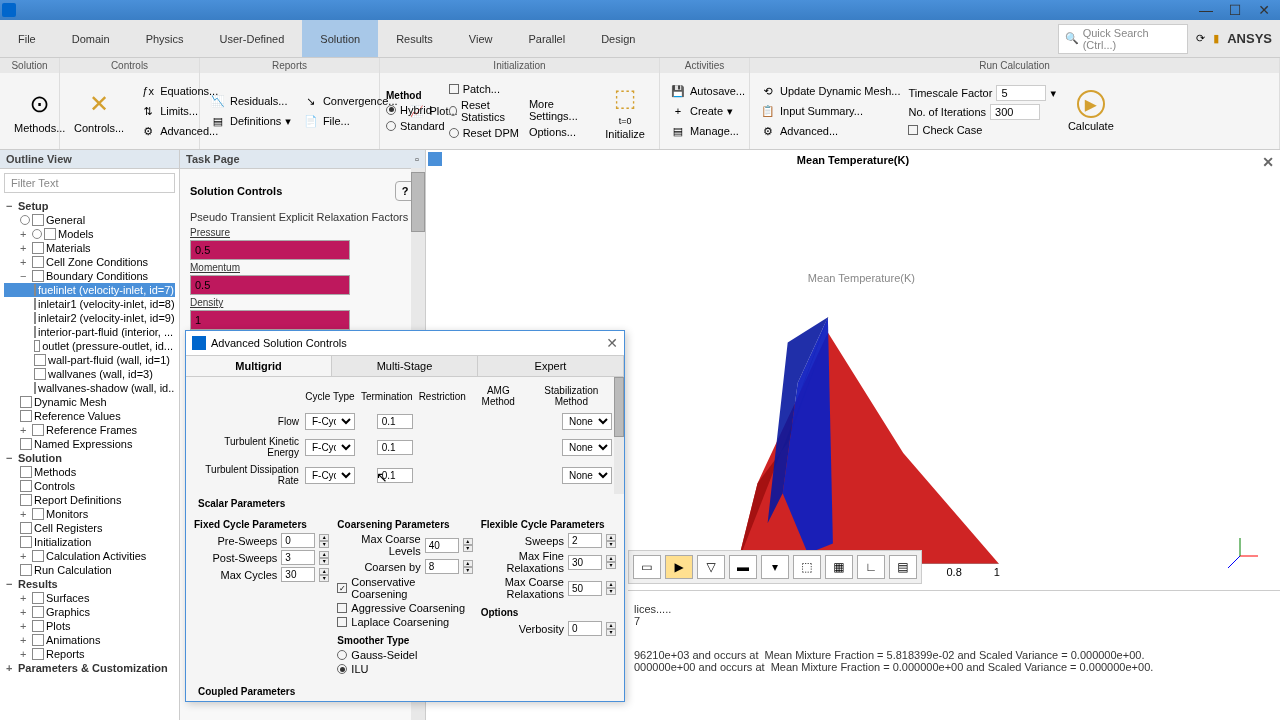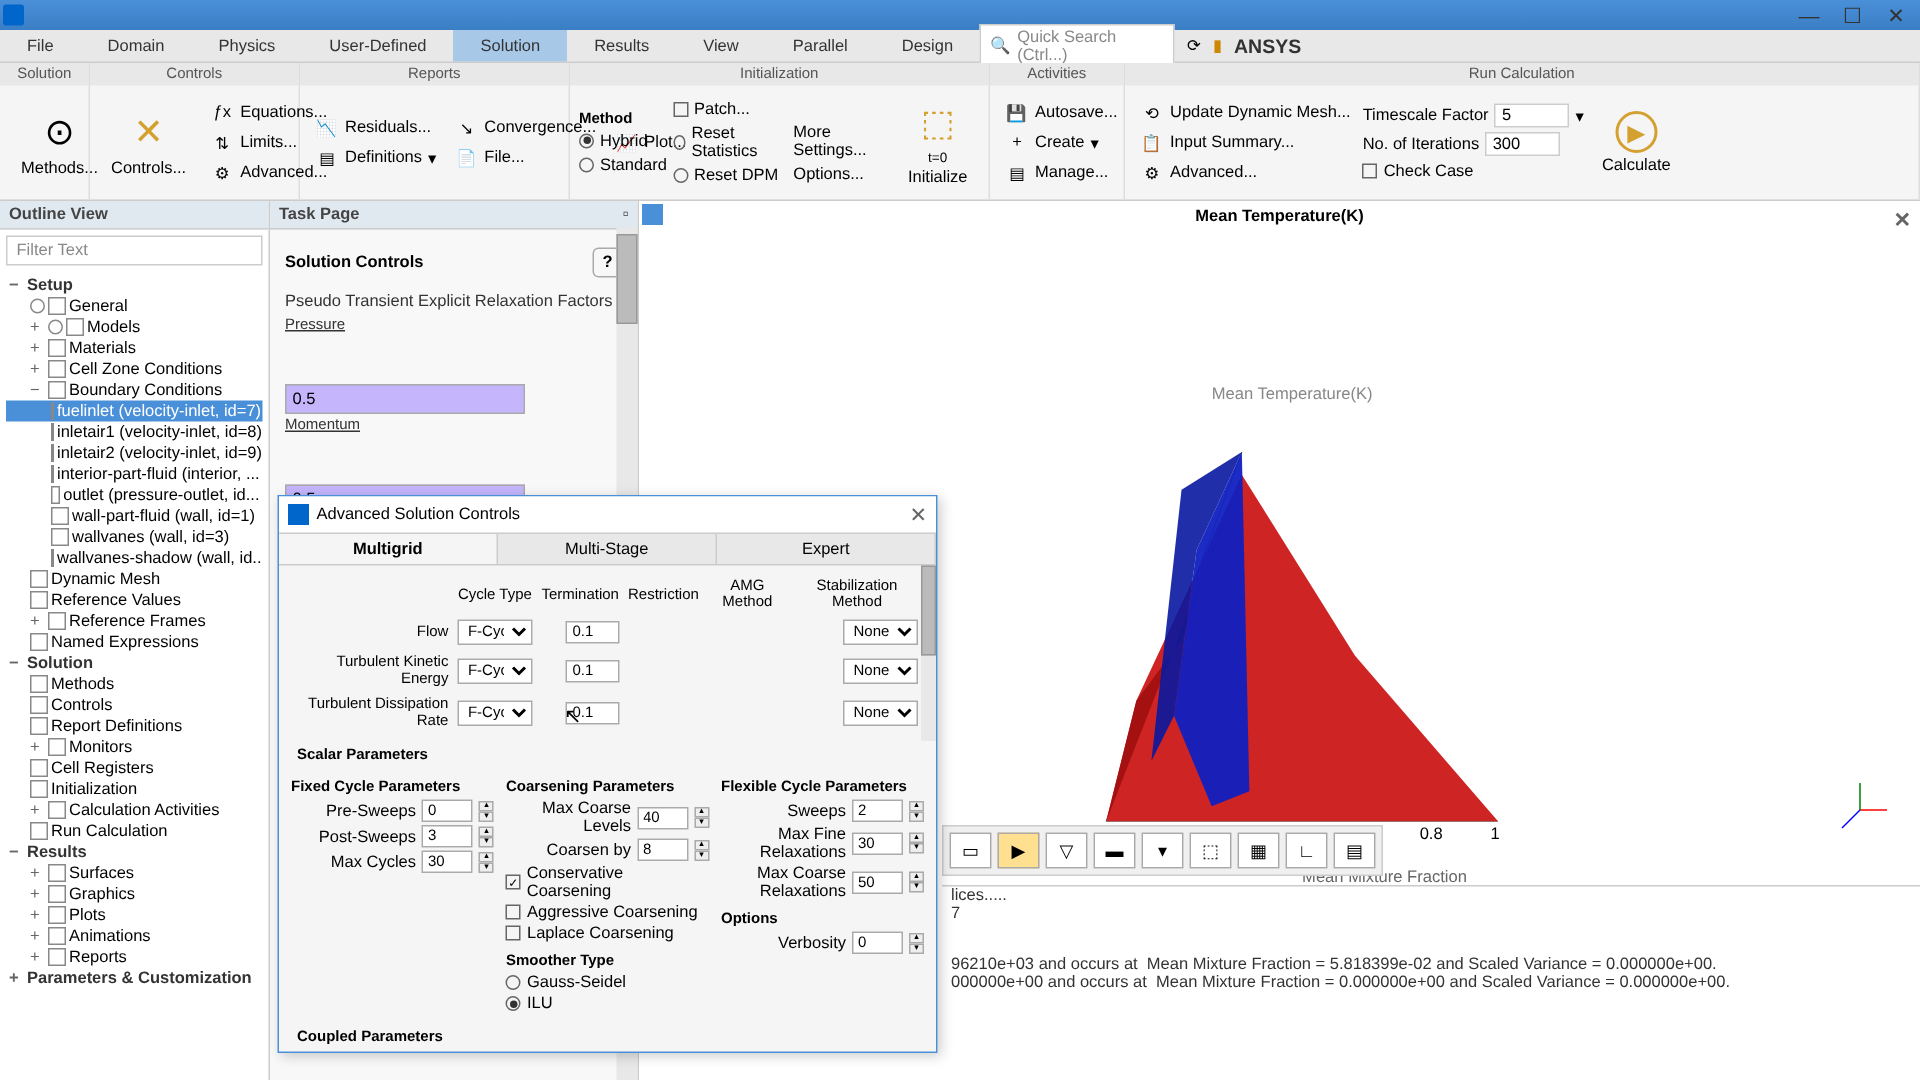--- a/index.html
+++ b/index.html
@@ -2,21 +2,21 @@
 <html><head>
 <meta charset="utf-8">
 <style>
 * { margin:0; padding:0; box-sizing:border-box; font-family:"Segoe UI",Arial,sans-serif; font-size:11px; }
 body { background:#f0f0f0; width:1280px; height:720px; overflow:hidden; position:relative; }
 .titlebar { height:20px; background:linear-gradient(#4a90d9,#3a7ec5); display:flex; align-items:center; justify-content:space-between; padding:0 2px; }
 .titlebar-left { display:flex; align-items:center; gap:4px; }
 .app-icon { width:14px; height:14px; background:#0066cc; border-radius:2px; }
 .win-controls { display:flex; gap:1px; }
 .win-btn { width:28px; height:18px; display:flex; align-items:center; justify-content:center; color:#333; font-size:14px; cursor:pointer; }
-.menubar { height:22px; background:#e8e8e8; display:flex; align-items:stretch; border-bottom:1px solid #ccc; }
+.menubar { height:38px; background:#e8e8e8; display:flex; align-items:stretch; justify-content:space-between; border-bottom:1px solid #ccc; }
 .menus { display:flex; }
 .menu-item { padding:4px 18px; display:flex; align-items:center; cursor:pointer; color:#333; }
 .menu-item.active { background:#a8c8e8; }
 .menu-right { display:flex; align-items:center; gap:8px; padding-right:8px; }
 .search-box { background:#fff; border:1px solid #ccc; padding:2px 6px; width:130px; display:flex; align-items:center; gap:4px; color:#888; }
 .logo { font-weight:bold; color:#333; font-size:13px; }
 .ribbon { height:92px; background:#f5f5f5; border-bottom:1px solid #ccc; display:flex; }
 .ribbon-group { border-right:1px solid #ddd; display:flex; flex-direction:column; }
 .ribbon-title { text-align:center; padding:2px; font-size:10px; color:#555; background:#e8e8e8; }
 .ribbon-body { flex:1; display:flex; align-items:center; padding:2px 6px; gap:4px; }
@@ -38,21 +38,21 @@
 .indent2 { padding-left:30px; }
 .toggle { width:10px; display:inline-block; color:#666; }
 .node-icon { width:12px; height:12px; border:1px solid #888; display:inline-block; background:#fff; }
 .node-check { width:10px; height:10px; border:1px solid #888; border-radius:50%; display:inline-block; }
 .task-pane { width:246px; background:#f8f8f8; border-right:1px solid #ccc; position:relative; }
 .task-body { padding:6px 10px; }
 .task-title { font-weight:bold; padding:6px 0; display:flex; justify-content:space-between; align-items:center; }
 .help-icon { width:20px; height:20px; border:1px solid #aaa; border-radius:4px; display:flex; align-items:center; justify-content:center; }
 .section-label { padding:4px 0 2px; color:#333; }
 .field-label { padding:2px 0; color:#333; font-size:10px;text-decoration:underline; }
-.field-input { border:1px solid #aaa; padding:3px 4px; width:160px; background:#c4b5fd; display:block;margin-top:32px; }
+.field-input { border:1px solid #aaa; padding:3px 4px; width:160px; background:#be185d; display:block; }
 .scrollbar-v { position:absolute; right:0; top:18px; bottom:0; width:14px; background:#e8e8e8; }
 .scrollbar-thumb { background:#bbb; border:1px solid #999; }
 .dialog { position:absolute; left:185px; top:330px; width:440px; background:#f5f5f5; border:1px solid #4a90d9; box-shadow:2px 2px 8px rgba(0,0,0,0.2); z-index:100; }
 .dialog-title { background:#fff; padding:4px 6px; display:flex; justify-content:space-between; align-items:center; border-bottom:1px solid #ccc; }
 .dialog-title-left { display:flex; align-items:center; gap:5px; }
 .dlg-icon { width:14px; height:14px; background:#0066cc; }
 .dialog-close { cursor:pointer; font-size:14px; color:#666; }
 .tabs { display:flex; border-bottom:1px solid #ccc; }
 .tab { flex:1; text-align:center; padding:4px; cursor:pointer; background:#e8e8e8; border-right:1px solid #ccc; }
 .tab.active { background:#f5f5f5; font-weight:bold; }
@@ -76,21 +76,21 @@
 .radio.checked::after { content:""; width:5px; height:5px; background:#333; border-radius:50%; }
 .chkbox { width:10px; height:10px; border:1px solid #666; display:inline-flex; align-items:center; justify-content:center; font-size:8px; }
 .viewer { flex:1; display:flex; flex-direction:column; position:relative; background:#fff; }
 .viewer-header { padding:4px; text-align:center; font-weight:bold; position:relative; }
 .viewer-close { position:absolute; right:6px; top:4px; cursor:pointer; color:#666; font-size:14px; }
 .viewer-tab { position:absolute; left:2px; top:2px; width:14px; height:14px; background:#4a90d9; }
 .plot-area { flex:1; position:relative; background:#fff; }
 .plot-svg { width:100%; height:100%; }
 .toolbar { position:absolute; left:628px; bottom:136px; display:flex; gap:4px; padding:4px; background:#f0f0f0; border:1px solid #ccc; z-index:50; }
 .tool-btn { width:28px; height:24px; border:1px solid #aaa; background:#fff; display:flex; align-items:center; justify-content:center; cursor:pointer; font-size:12px; }
-.console { position:absolute; left:628px; right:0; bottom:0; height:130px; background:#fff; border-top:1px solid #ccc; padding:0 6px; font-family:Consolas,monospace; font-size:10px; color:#333; overflow:hidden; white-space:pre; }
+.console { position:absolute; left:628px; right:0; bottom:0; height:130px; background:#fff; border-top:1px solid #ccc; padding:12px 6px; font-family:Consolas,monospace; font-size:10px; color:#333; overflow:hidden; white-space:pre; }
 .axis-widget { position:absolute; right:20px; bottom:160px; width:40px; height:40px; }
 .cursor-arrow { position:absolute; left:376px; top:469px; font-size:14px; z-index:200; pointer-events:none; }
 </style>
 </head>
 <body>
 
 <div class="titlebar">
   <div class="titlebar-left">
     <div class="app-icon"></div>
   </div>

